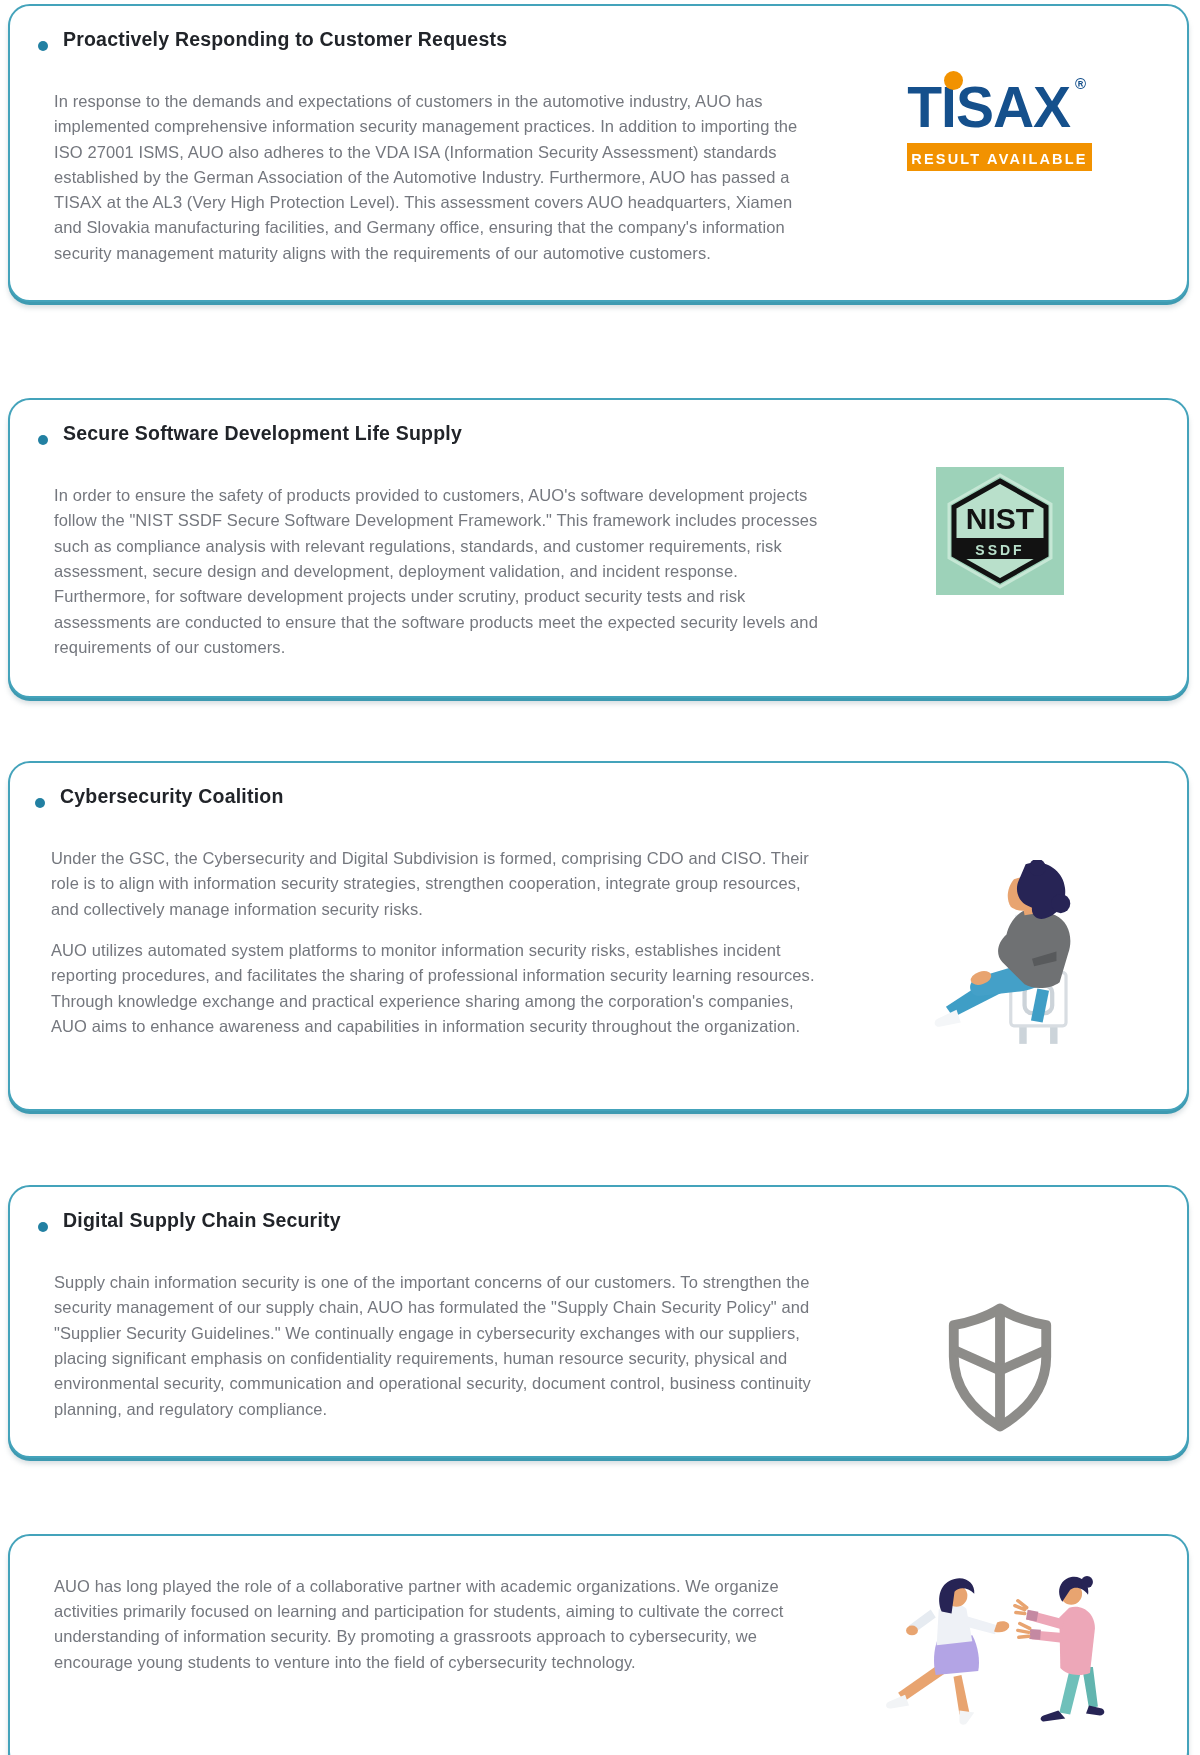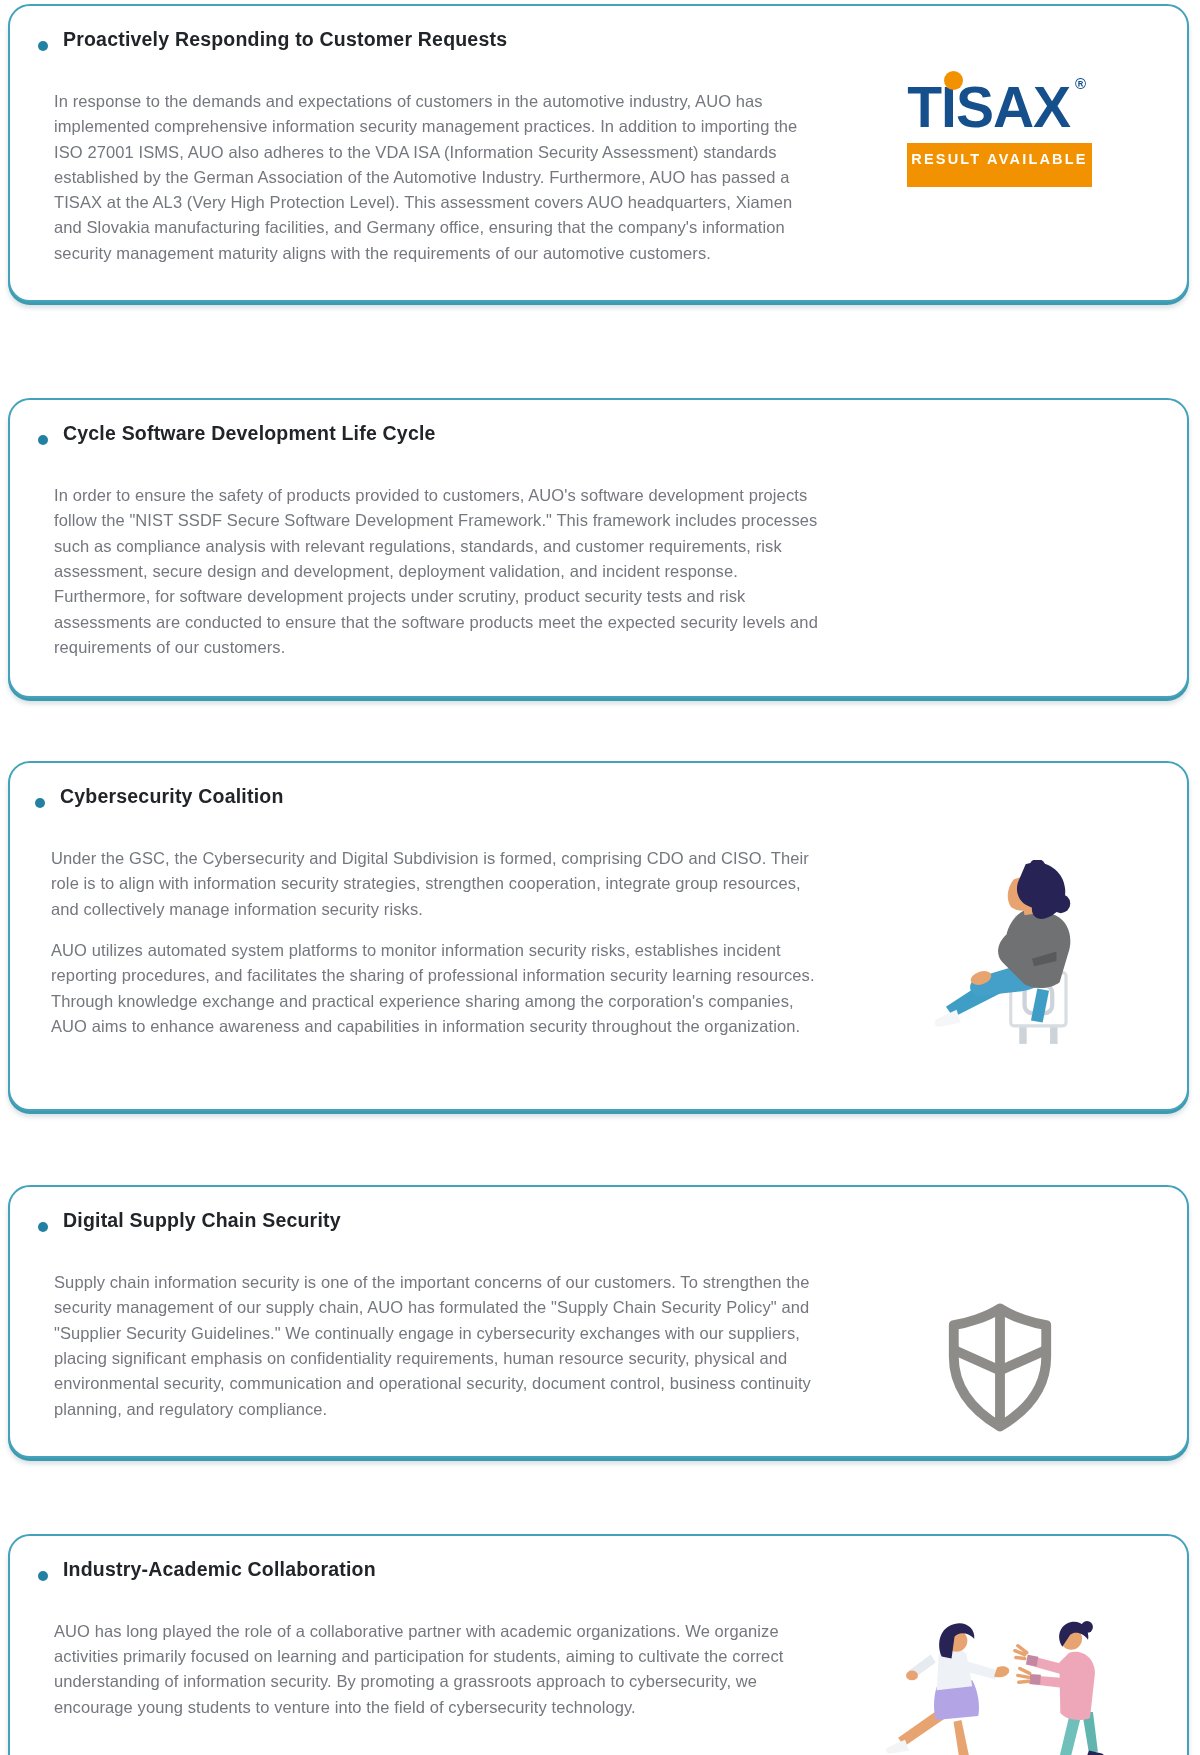--- a/index.html
+++ b/index.html
@@ -24,21 +24,21 @@
   .card-text p{ margin:16px; }
   .card-graphic{ flex:1 1 auto; display:flex; justify-content:center; align-items:center; }
 
   
   .tisax{ display:inline-block; margin-top:6px; }
   .tisax-word-row{ position:relative; display:inline-block; padding-right:14px; }
   .tisax-word{ font-size:57px; font-weight:900; color:#15508c; letter-spacing:-1px; line-height:1; }
   .tisax-dot{ position:absolute; left:37px; top:-8px; width:19px; height:19px; border-radius:50%; background:#f29200; }
   .tisax-reg{ position:absolute; right:-2px; top:-4px; font-size:15px; font-weight:700; font-style:normal; color:#15508c; }
   .tisax-banner{ margin-top:7px; background:#f29200; color:#ffffff; font-weight:700; font-size:14.5px;
-                 letter-spacing:2.2px; text-align:right; padding:8px 4px 20px; }
+                 letter-spacing:2.2px; text-align:right; padding:8px 4px 4px; }
 
   
   .nist-box{ width:128px; height:128px; }
   .sit-illu{ width:172px; height:186px; margin-top:30px; }
   .shield{ width:118px; height:136px; margin-top:46px; }
   .duo-illu{ width:248px; height:178px; margin-top:18px; }
 
   .gap-a{ height:96px; } .gap-b{ height:63px; } .gap-c{ height:74px; } .gap-d{ height:76px; }
 
   .minh-1{ min-height:264px; } .minh-2{ min-height:300px; } .minh-3{ min-height:350px;padding-left:25px; }
@@ -69,25 +69,38 @@
         </div>
       </div>
     </div>
   </section>
 
   <div class="gap-a"></div>
 
   <section class="card minh-2">
     <div class="card-title-row">
       <span class="dot"></span>
-      <h2 class="card-title">Cycle Software Development Life Cycle</h2>
+      <h2 class="card-title">Secure Software Development Life Supply</h2>
     </div>
     <div class="card-body">
       <div class="card-text">
         <p>In order to ensure the safety of products provided to customers, AUO's software development projects follow the "NIST SSDF Secure Software Development Framework." This framework includes processes such as compliance analysis with relevant regulations, standards, and customer requirements, risk assessment, secure design and development, deployment validation, and incident response. Furthermore, for software development projects under scrutiny, product security tests and risk assessments are conducted to ensure that the software products meet the expected security levels and requirements of our customers.</p>
+      </div>
+      <div class="card-graphic">
+        <svg class="nist-box" viewBox="0 0 128 128">
+          <rect x="0" y="0" width="128" height="128" fill="#9dd2b9"></rect>
+          <polygon points="64,8 115,37 115,91 64,120 13,91 13,37" fill="none" stroke="#c6e7d5" stroke-width="3"></polygon>
+          <polygon points="64,14 110,40 110,88 64,114 18,88 18,40" fill="#b9e0cb" stroke="#121212" stroke-width="5"></polygon>
+          <clipPath id="hexclip">
+              <polygon points="64,14 110,40 110,88 64,114 18,88 18,40"></polygon>
+            </clipPath>
+          <rect x="14" y="71" width="100" height="21" fill="#121212" clip-path="url(#hexclip)"></rect>
+          <text x="64" y="62" text-anchor="middle" font-family="Liberation Sans, sans-serif" font-size="30" font-weight="800" fill="#121212">NIST</text>
+          <text x="64" y="87.5" text-anchor="middle" font-family="Liberation Sans, sans-serif" font-size="14" font-weight="700" letter-spacing="3" fill="#b9e0cb">SSDF</text>
+        </svg>
       </div>
     </div>
   </section>
 
   <div class="gap-b"></div>
 
   <section class="card minh-3">
     <div class="card-title-row">
       <span class="dot"></span>
       <h2 class="card-title">Cybersecurity Coalition</h2>
@@ -138,24 +151,20 @@
           <path d="M60,10 L60,123"></path>
           <path d="M15,50 L60,70 L105,50"></path>
         </svg>
       </div>
     </div>
   </section>
 
   <div class="gap-d"></div>
 
   <section class="card minh-5">
-    <div class="card-title-row">
-      <span class="dot"></span>
-      <h2 class="card-title">Industry-Academic Collaboration</h2>
-    </div>
     <div class="card-body">
       <div class="card-text">
         <p>AUO has long played the role of a collaborative partner with academic organizations. We organize activities primarily focused on learning and participation for students, aiming to cultivate the correct understanding of information security. By promoting a grassroots approach to cybersecurity, we encourage young students to venture into the field of cybersecurity technology.</p>
       </div>
       <div class="card-graphic">
         <svg class="duo-illu" viewBox="0 0 250 180">
 
           <path d="M60,42 L38,58 L33,50 L55,34 Z" fill="#e6ebf1"></path>
           <ellipse cx="36" cy="55" rx="6" ry="5" fill="#e8a470"></ellipse>
           <path d="M70,98 L28,127 L22,118 L62,90 Z" fill="#e8a470"></path>

